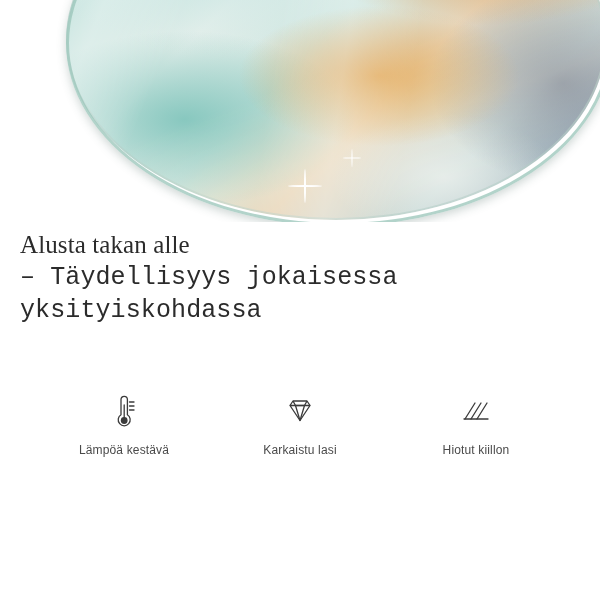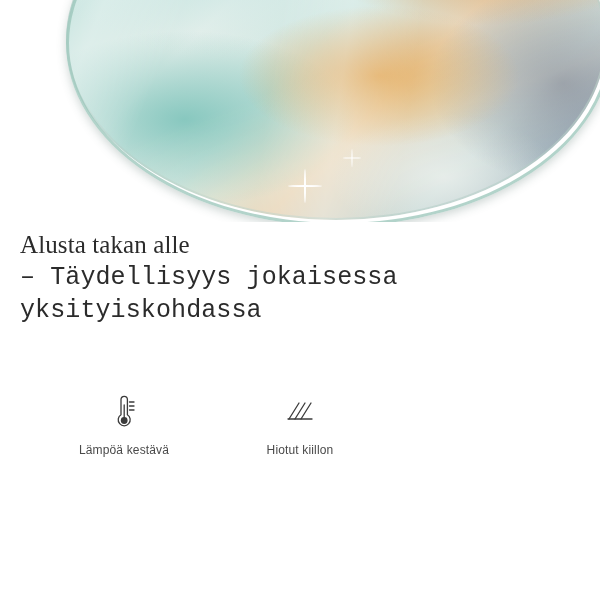--- a/index.html
+++ b/index.html
@@ -184,20 +184,33 @@
           <line x1="22.5" y1="17" x2="27" y2="17"></line>
         </g>
         <circle cx="17.2" cy="27.5" r="3.4" fill="#3b3b3b"></circle>
       </svg>
     </div>
     <div class="caption">Lämpöä kestävä</div>
   </div>
 
 
 
+  <div class="feature">
+    <div class="glyph">
+      <svg width="36" height="32" viewBox="0 0 36 32">
+        <g fill="none" stroke="#3b3b3b" stroke-width="1.3" stroke-linejoin="round">
+          <path d="M8 9.5h20l-10 15z"></path>
+          <path d="M8 9.5 11 5h14l3 4.5"></path>
+          <path d="M11 5 13.5 9.5 18 24.5 22.5 9.5 25 5"></path>
+          <path d="M13.5 9.5h9"></path>
+        </g>
+      </svg>
+    </div>
+    <div class="caption">Karkaistu lasi</div>
+  </div>
 
   <div class="feature">
     <div class="glyph">
       <svg width="34" height="30" viewBox="0 0 34 30">
         <g fill="none" stroke="#3b3b3b" stroke-width="1.3" stroke-linecap="round">
           <path d="M6 22 16 6"></path>
           <path d="M12 22 22 6"></path>
           <path d="M18 22 28 6"></path>
           <path d="M5 22h24"></path>
         </g>

